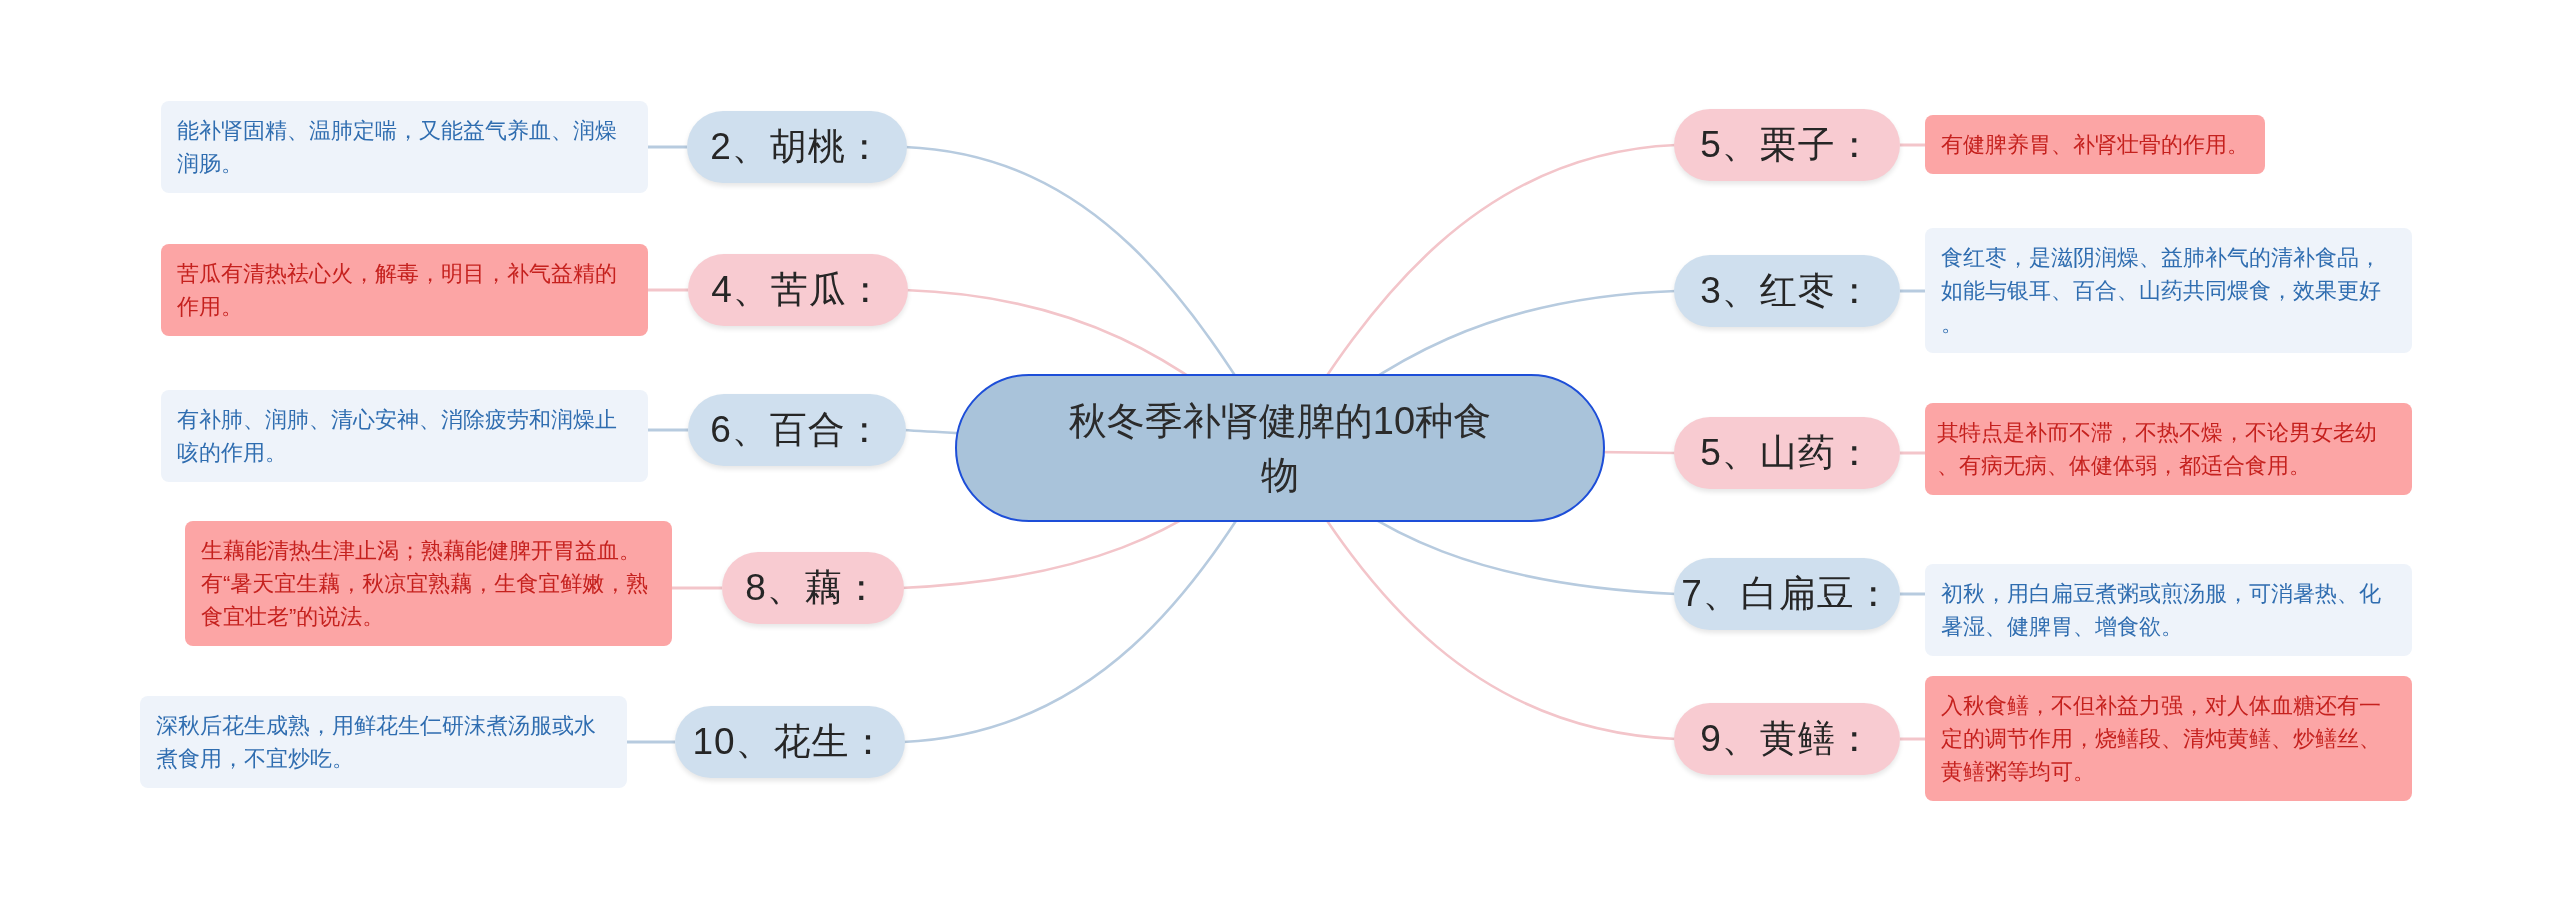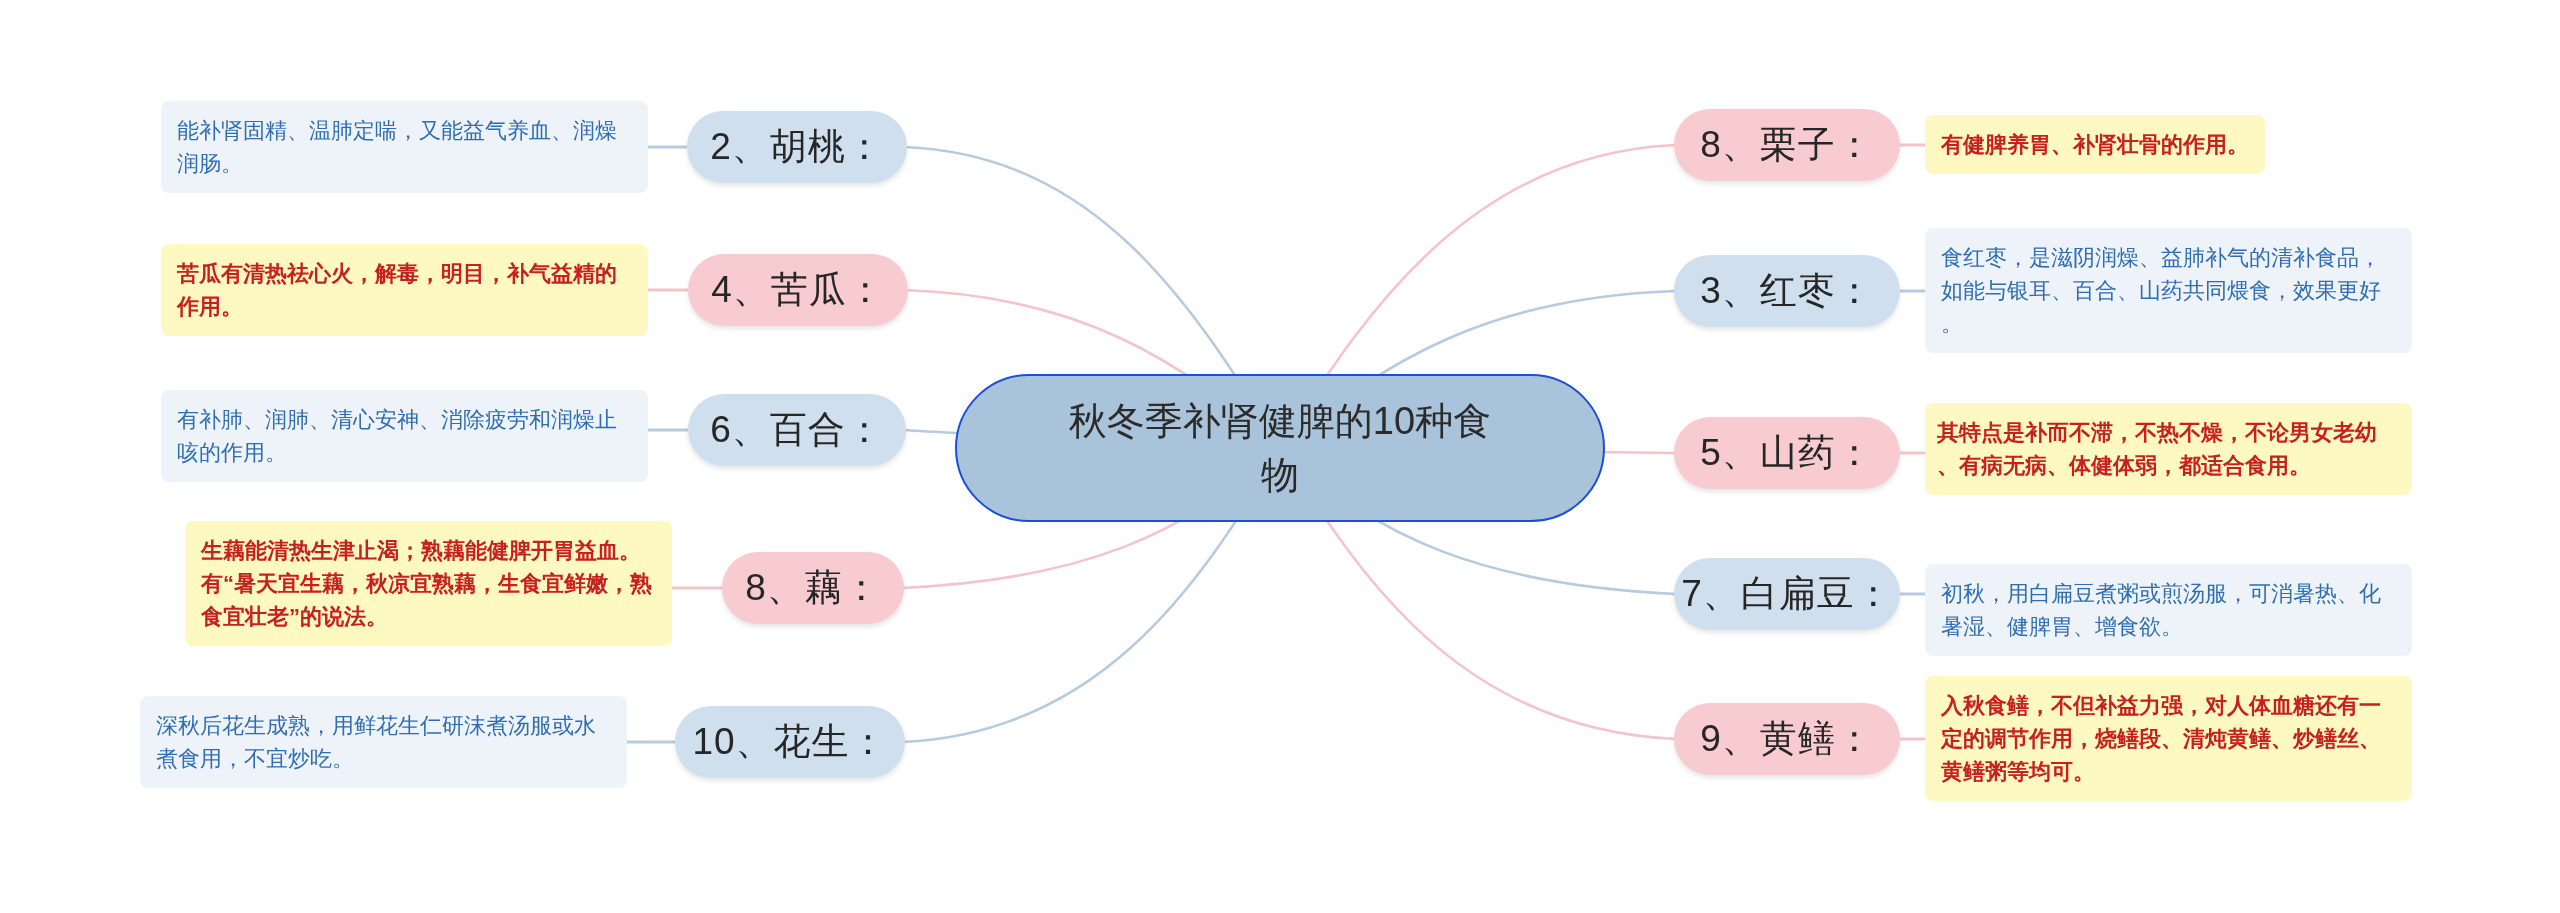--- a/index.html
+++ b/index.html
@@ -28,21 +28,21 @@
   .pill.blue{background:#cfdfee;}
   .pill.pink{background:#f8cbd1;}
 
   .desc{
     position:absolute;width:487px;box-sizing:border-box;
     padding:13px 16px;border-radius:8px;
     font-size:22px;line-height:33px;text-align:left;
     line-break:anywhere;overflow-wrap:break-word;
   }
   .desc.blue{background:#eef3fa;color:#2f6db0;}
-  .desc.pink{background:#fef9c3;color:#c5211e;font-weight:bold;}
+  .desc.pink{background:#fca5a5;color:#c5211e;}
   .desc.oneline{width:auto;white-space:nowrap;}
 
   
   .p2{left:687px;top:111px;width:220px;}
   .p4{left:688px;top:254px;width:220px;}
   .p6{left:688px;top:394px;width:218px;}
   .p8{left:722px;top:552px;width:182px;}
   .p10{left:675px;top:706px;width:230px;}
   
   .p1{left:1674px;top:109px;width:226px;}
@@ -89,21 +89,21 @@
     <line class="blue stub" x1="627" y1="742" x2="675" y2="742"></line>
     <line class="pink stub" x1="1900" y1="145" x2="1925" y2="145"></line>
     <line class="blue stub" x1="1900" y1="291" x2="1925" y2="291"></line>
     <line class="pink stub" x1="1900" y1="453" x2="1925" y2="453"></line>
     <line class="blue stub" x1="1900" y1="594" x2="1925" y2="594"></line>
     <line class="pink stub" x1="1900" y1="739" x2="1925" y2="739"></line>
   </svg>
 
   <div class="center-node">秋冬季补肾健脾的10种食物</div>
 
-  <div class="pill pink p1">8、栗子：</div>
+  <div class="pill pink p1">5、栗子：</div>
   <div class="desc pink oneline d1">有健脾养胃、补肾壮骨的作用。</div>
 
   <div class="pill blue p3">3、红枣：</div>
   <div class="desc blue d3">食红枣，是滋阴润燥、益肺补气的清补食品，如能与银耳、百合、山药共同煨食，效果更好。</div>
 
   <div class="pill pink p5">5、山药：</div>
   <div class="desc pink d5">其特点是补而不滞，不热不燥，不论男女老幼、有病无病、体健体弱，都适合食用。</div>
 
   <div class="pill blue p7">7、白扁豆：</div>
   <div class="desc blue d7">初秋，用白扁豆煮粥或煎汤服，可消暑热、化暑湿、健脾胃、增食欲。</div>

